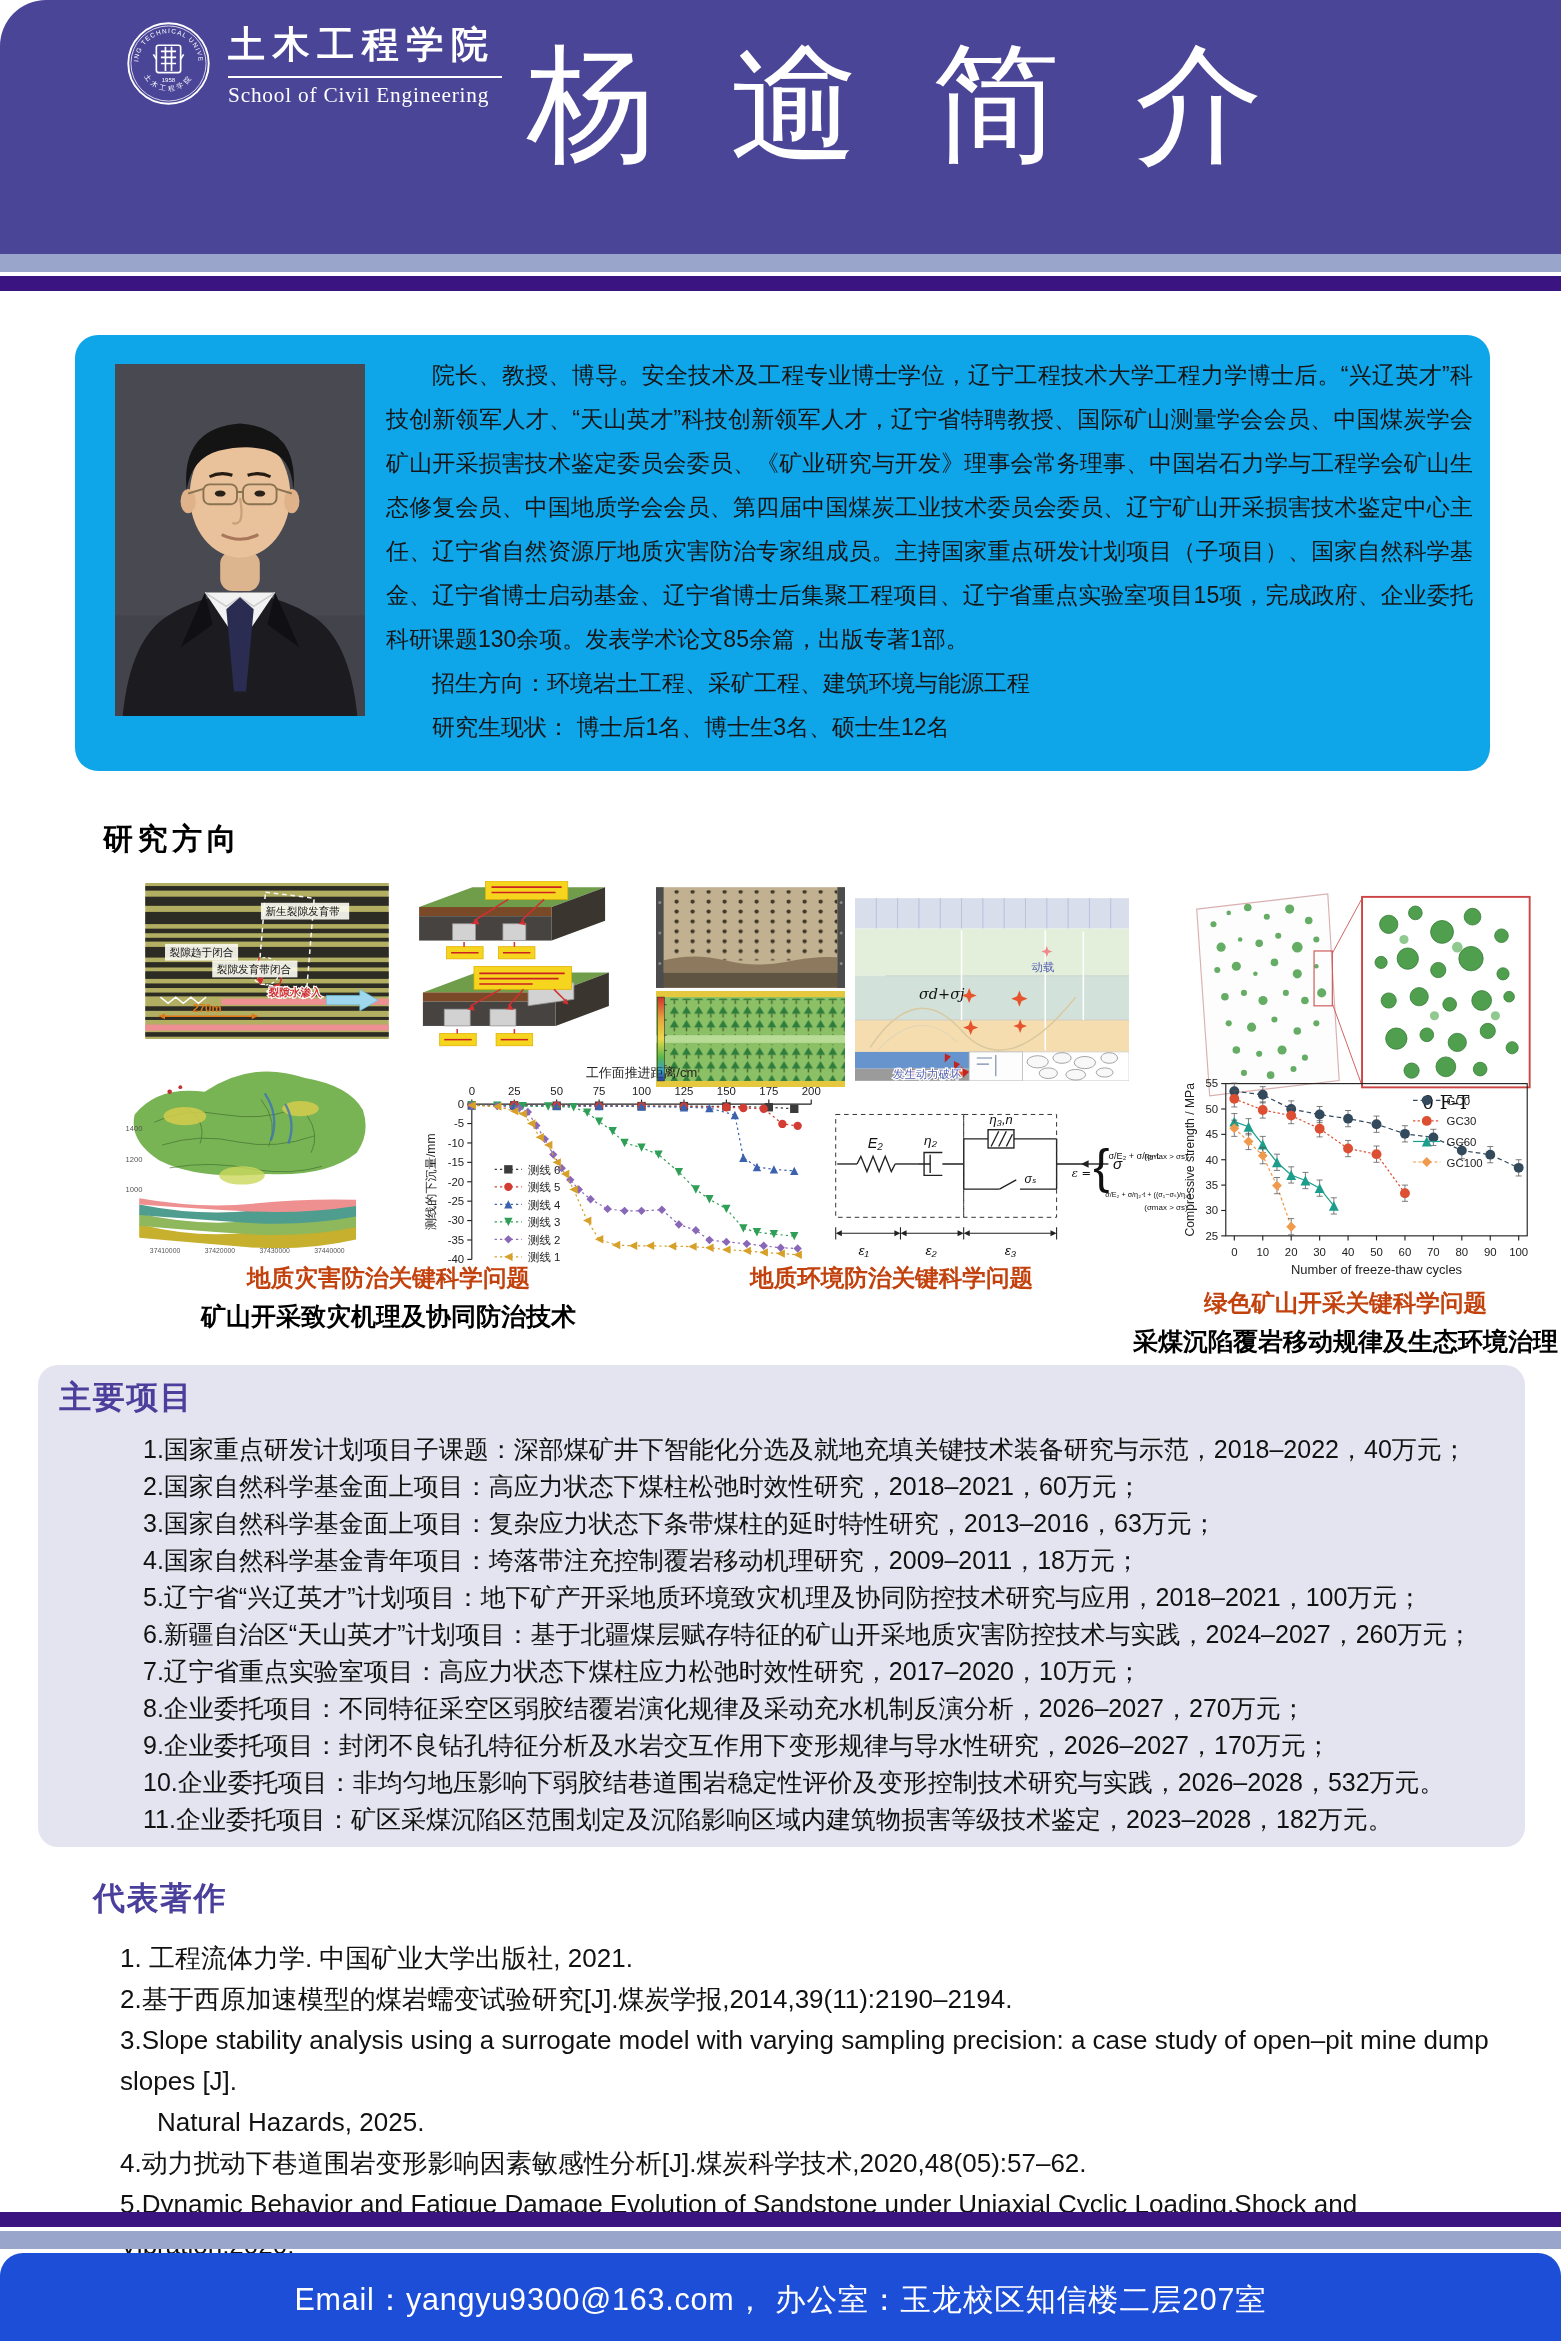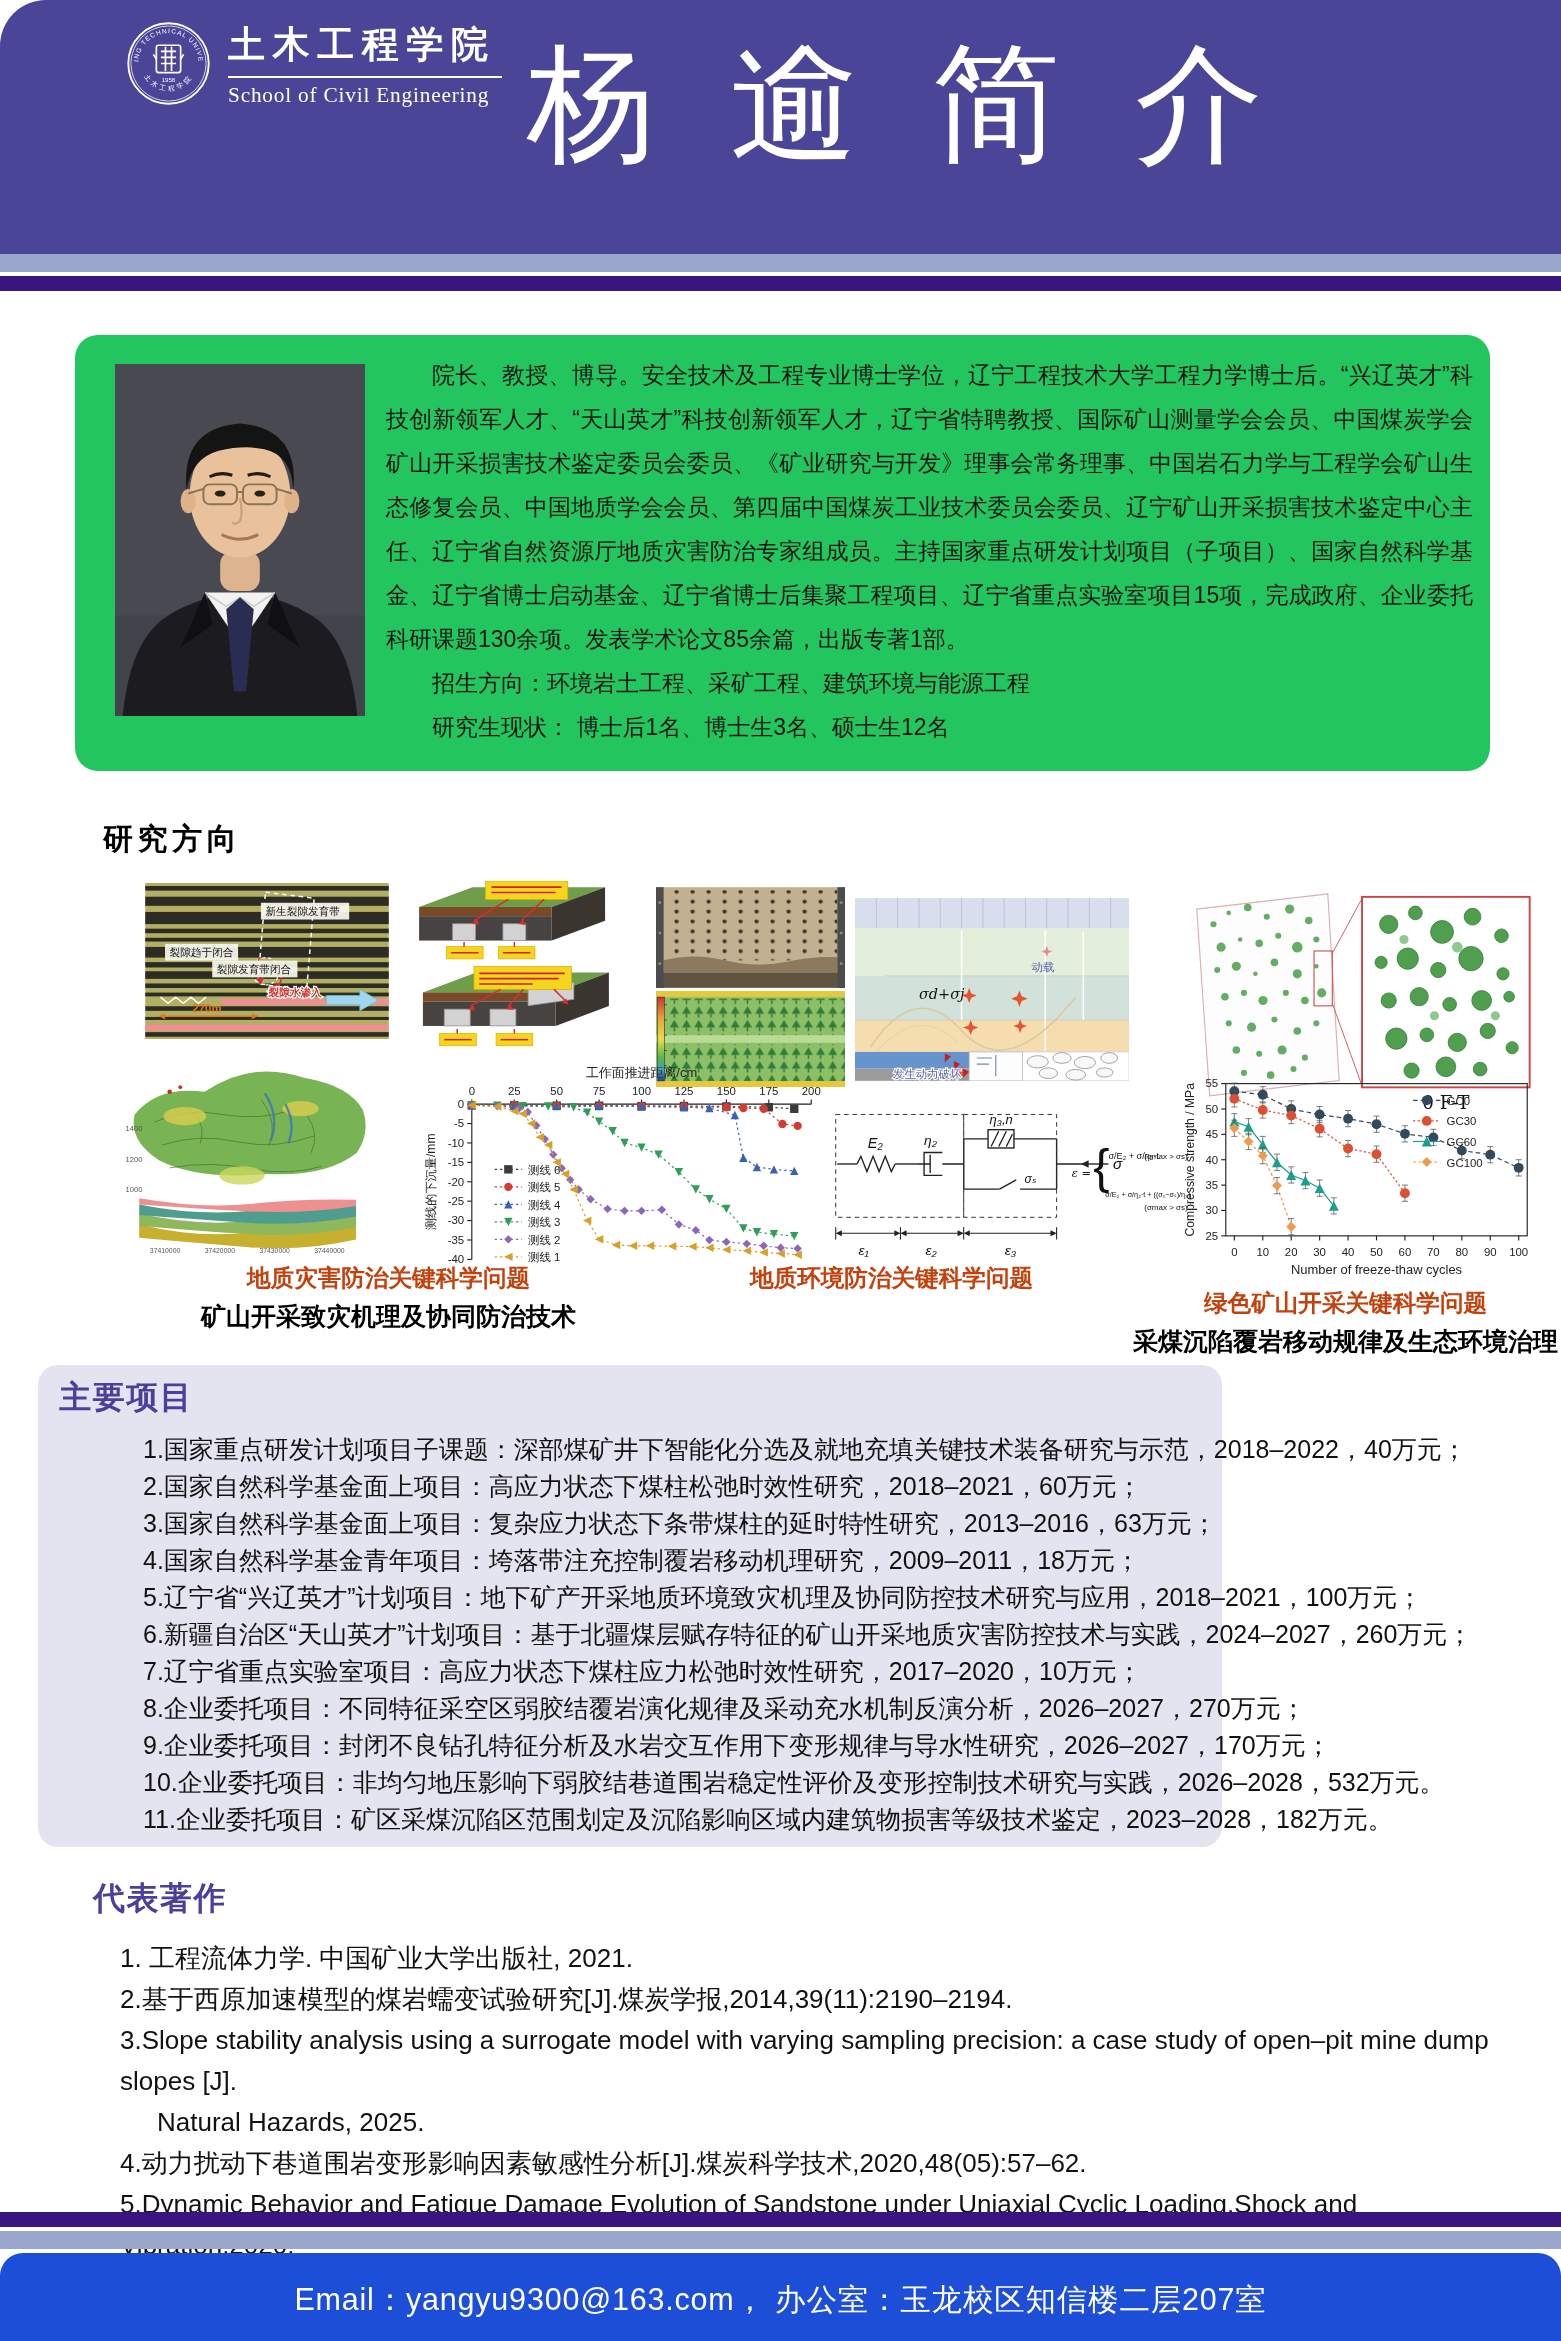--- a/index.html
+++ b/index.html
@@ -12,33 +12,33 @@
   .logo-text{display:flex;flex-direction:column;}
   .logo-cn{color:#fff;font-size:37px;font-weight:bold;letter-spacing:7.6px;font-family:"DejaVu Serif","Liberation Serif",serif;}
   .logo-divider{height:2.3px;background:#fff;margin:6.1px 0 4.6px;width:274px;}
   .logo-en{color:#fff;font-size:21.3px;font-weight:normal;font-family:"Liberation Serif","DejaVu Serif",serif;letter-spacing:0.8px;}
   .header-title{left:396px;top:10.7px;width:884px;text-align:right;color:#fff;
       font-size:128px;letter-spacing:17px;font-family:"DejaVu Serif","Liberation Serif",serif;font-weight:400;line-height:1.45;}
   .stripe{left:0;width:1561px;}
   .stripe-light{top:254px;height:17.5px;background:#9aa5cb;}
   .stripe-dark{top:276px;height:15.2px;background:#3a1480;}
   
-  .bio-card{left:75px;top:335px;width:1415px;height:436px;background:#22c55e;border-radius:23px;}
+  .bio-card{left:75px;top:335px;width:1415px;height:436px;background:#0ea5e9;border-radius:23px;}
   .bio-photo{left:40px;top:29px;width:250px;height:352px;}
   .bio-text{left:311px;top:18.3px;width:1087px;font-size:23px;line-height:44px;color:#151515;}
   .bio-text p{margin:0;text-align:justify;text-indent:2em;}
   .bio-line{text-indent:2em;padding-left:0;}
   
   .research-title{left:103px;top:819px;font-size:30px;font-weight:bold;color:#000;letter-spacing:4.6px;}
   .fig{overflow:hidden;}
   .caption{text-align:center;}
   .caption-title{font-size:23.6px;font-weight:bold;color:#c2410c;}
   .caption-sub{font-size:25px;font-weight:bold;color:#000;margin-top:6.1px;}
   
-  .projects-card{left:38px;top:1365px;width:1184px;height:482px;background:#e4e4f0;border-radius:20px;}
+  .projects-card{left:38px;top:1365px;width:1487px;height:482px;background:#e4e4f0;border-radius:20px;}
   .projects-title{left:21.3px;top:10.7px;font-size:32px;font-weight:bold;color:#4a3f9b;letter-spacing:1.5px;}
   .projects-list{left:105px;top:66px;right:21.3px;}
   .project-item{font-size:25px;line-height:37px;color:#111;white-space:nowrap;}
   
   .works-title{left:57px;top:1877px;font-size:32px;font-weight:bold;color:#4a3f9b;letter-spacing:1.5px;margin-left:36px;}
   .works-list{left:120px;top:1938px;width:1380px;}
   .work-line{font-size:26px;line-height:41px;color:#111;}
   .work-line.indent{padding-left:37px;}
   
   .footer-dark{top:2212px;height:15.2px;background:#3a1480;left:0;width:1561px;}

